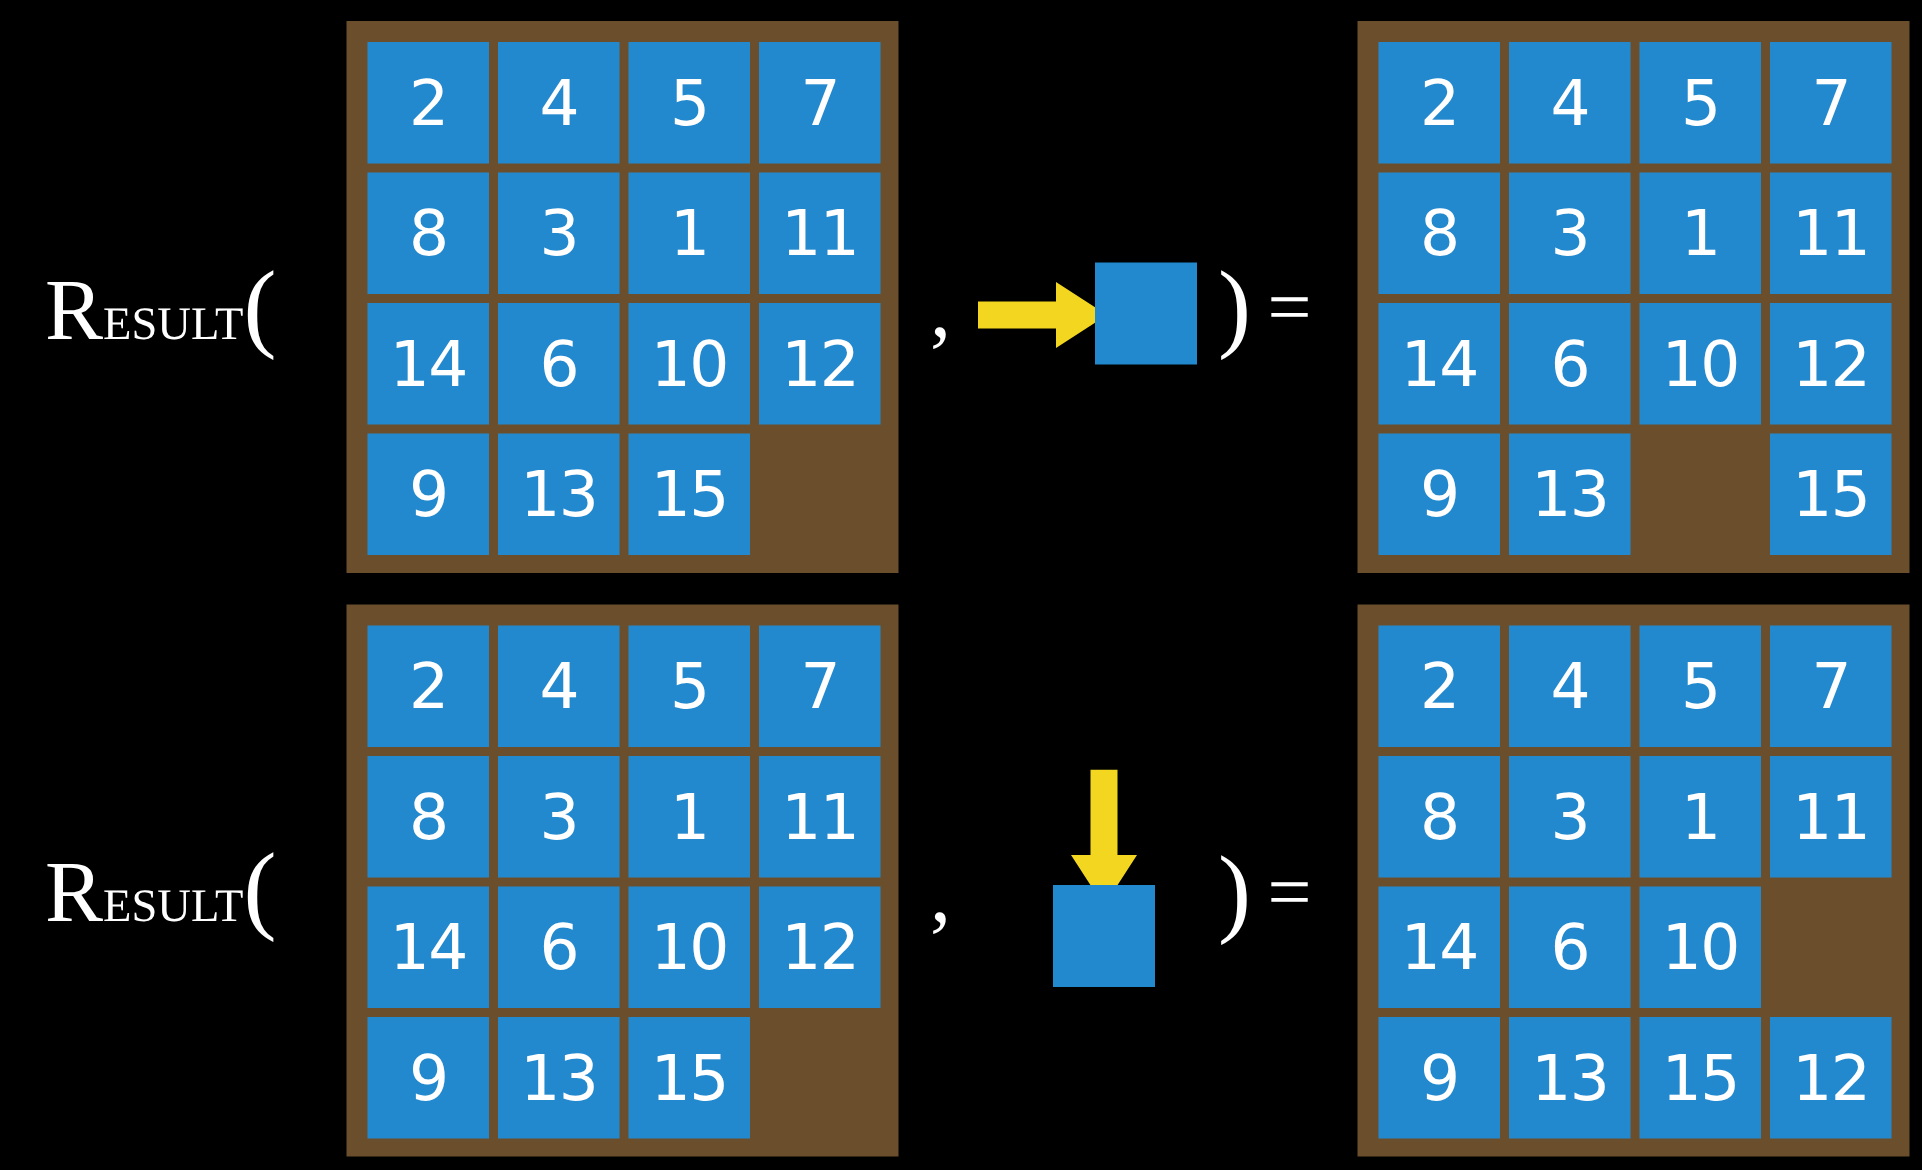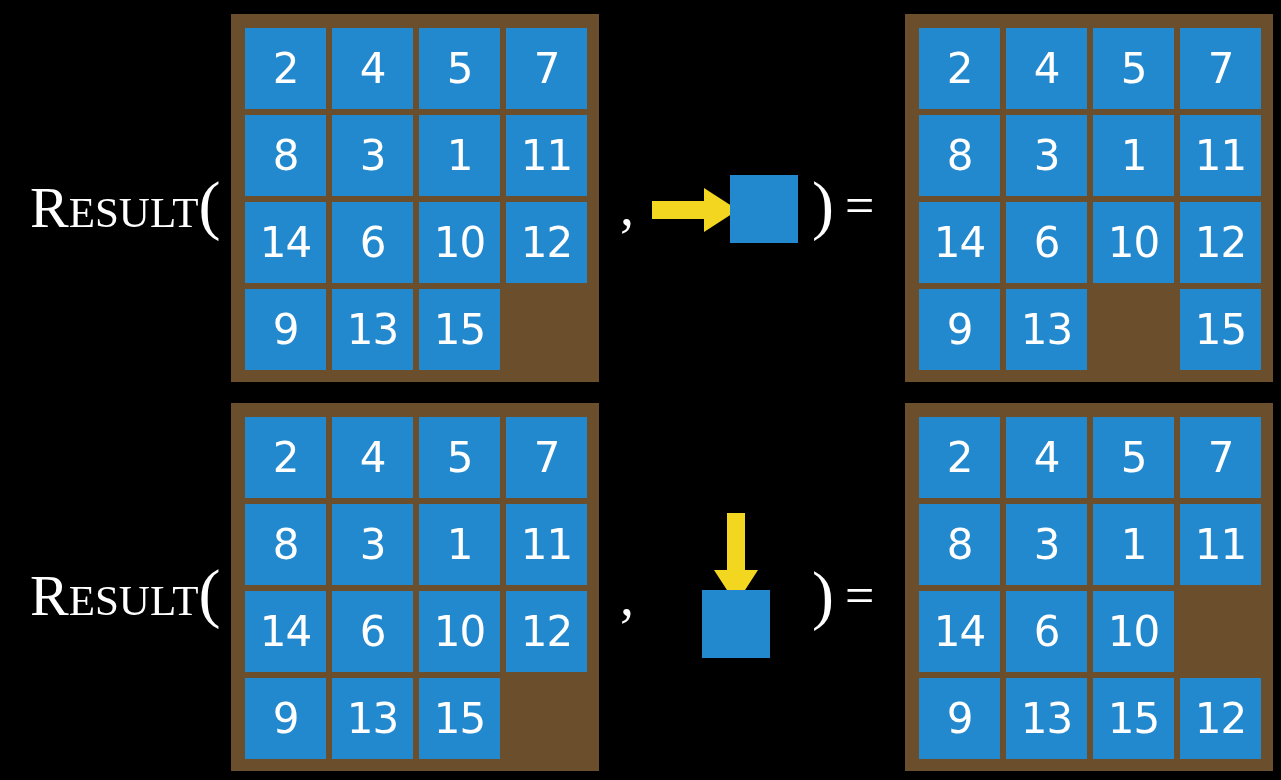--- a/index.html
+++ b/index.html
@@ -27,21 +27,21 @@
     color: #ffffff;
     font-family: "Liberation Serif", serif;
     white-space: nowrap;
     line-height: 1;
     user-select: none;
   }
   .result-label .big {
     font-size: 58px;
   }
   .result-label .small {
-    font-size: 43px;
+    font-size: 31px;
   }
   .result-label .paren {
     font-size: 66px;
   }
 
   
   .punct {
     position: absolute;
     color: #ffffff;
     font-family: "Liberation Serif", serif;

